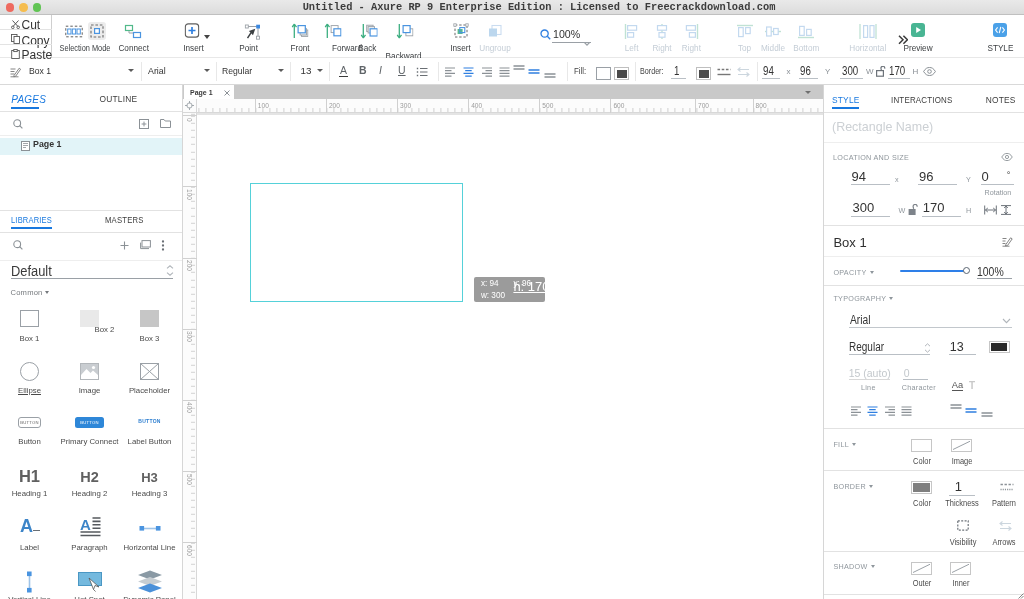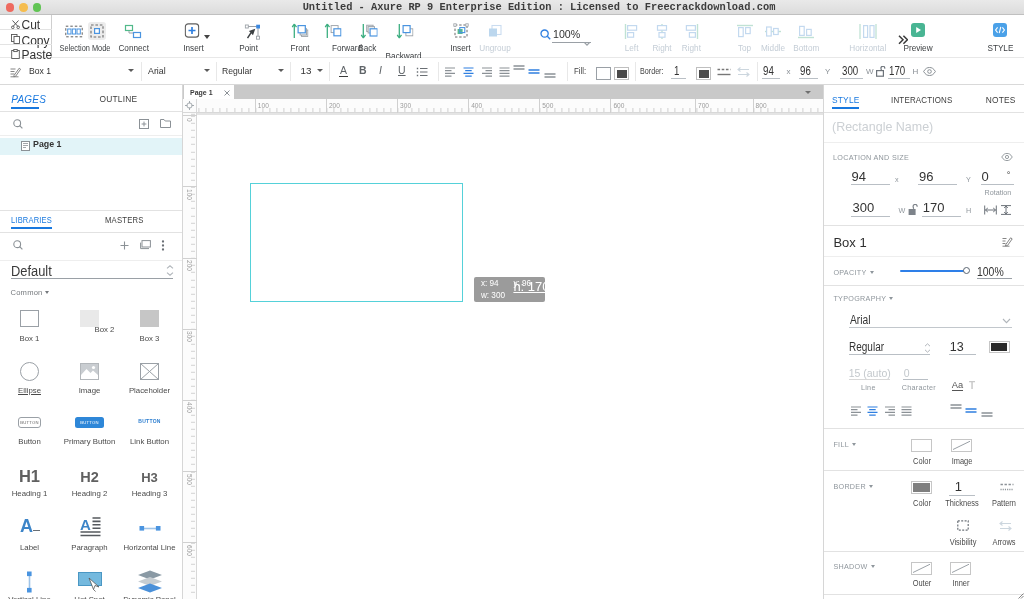--- a/index.html
+++ b/index.html
@@ -455,22 +455,22 @@
       <path d="M0.5 0.5 L18.5 16.5 M18.5 0.5 L0.5 16.5" stroke="#9aa0a6" stroke-width="1"></path>
     </svg>
     <div class="wlabel" style="left:29.5px; top:300.5px;text-decoration:underline;">Ellipse</div>
     <div class="wlabel" style="left:89.5px; top:300.5px;">Image</div>
     <div class="wlabel" style="left:149.5px; top:300.5px;">Placeholder</div>
 
     <div class="abs" style="left:18px; top:331.5px; width:23px; height:11px; border:1px solid #9aa0a6; border-radius:3px; background:#fff; font-size:4.2px; color:#666; text-align:center; line-height:9.5px; letter-spacing:0.2px;">BUTTON</div>
     <div class="abs" style="left:75px; top:331.5px; width:29px; height:11px; border-radius:2.5px; background:#2e87d8; font-size:4.2px; color:#fff; text-align:center; line-height:11px; letter-spacing:0.2px;">BUTTON</div>
     <div class="abs" style="left:149.5px; top:333px; transform:translateX(-50%); font-size:5px; color:#2e7fd0; font-weight:bold; letter-spacing:0.3px;">BUTTON</div>
     <div class="wlabel" style="left:29.5px; top:352.1px;">Button</div>
-    <div class="wlabel" style="left:89.5px; top:352.1px;">Primary Button</div>
-    <div class="wlabel" style="left:149.5px; top:352.1px;">Link Button</div>
+    <div class="wlabel" style="left:89.5px; top:352.1px;">Primary Connect</div>
+    <div class="wlabel" style="left:149.5px; top:352.1px;">Label Button</div>
 
     <div class="abs" style="left:29.5px; top:382px; transform:translateX(-50%); font-size:16.5px; font-weight:bold; color:#606060;">H1</div>
     <div class="abs" style="left:89.5px; top:383.5px; transform:translateX(-50%); font-size:14.5px; font-weight:bold; color:#606060;">H2</div>
     <div class="abs" style="left:149.5px; top:385px; transform:translateX(-50%); font-size:13px; font-weight:bold; color:#606060;">H3</div>
     <div class="wlabel" style="left:29.5px; top:404.3px;">Heading 1</div>
     <div class="wlabel" style="left:89.5px; top:404.3px;">Heading 2</div>
     <div class="wlabel" style="left:149.5px; top:404.3px;">Heading 3</div>
 
     <div class="abs" style="left:20px; top:431px; font-size:18px; font-weight:bold; color:#3d85c8;">A</div>
     <div class="abs" style="left:33.4px; top:444.5px; width:7px; height:1.8px; background:#6a6f75;"></div>

